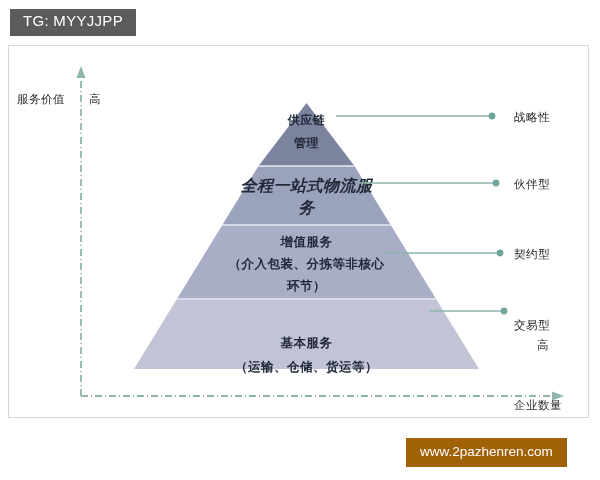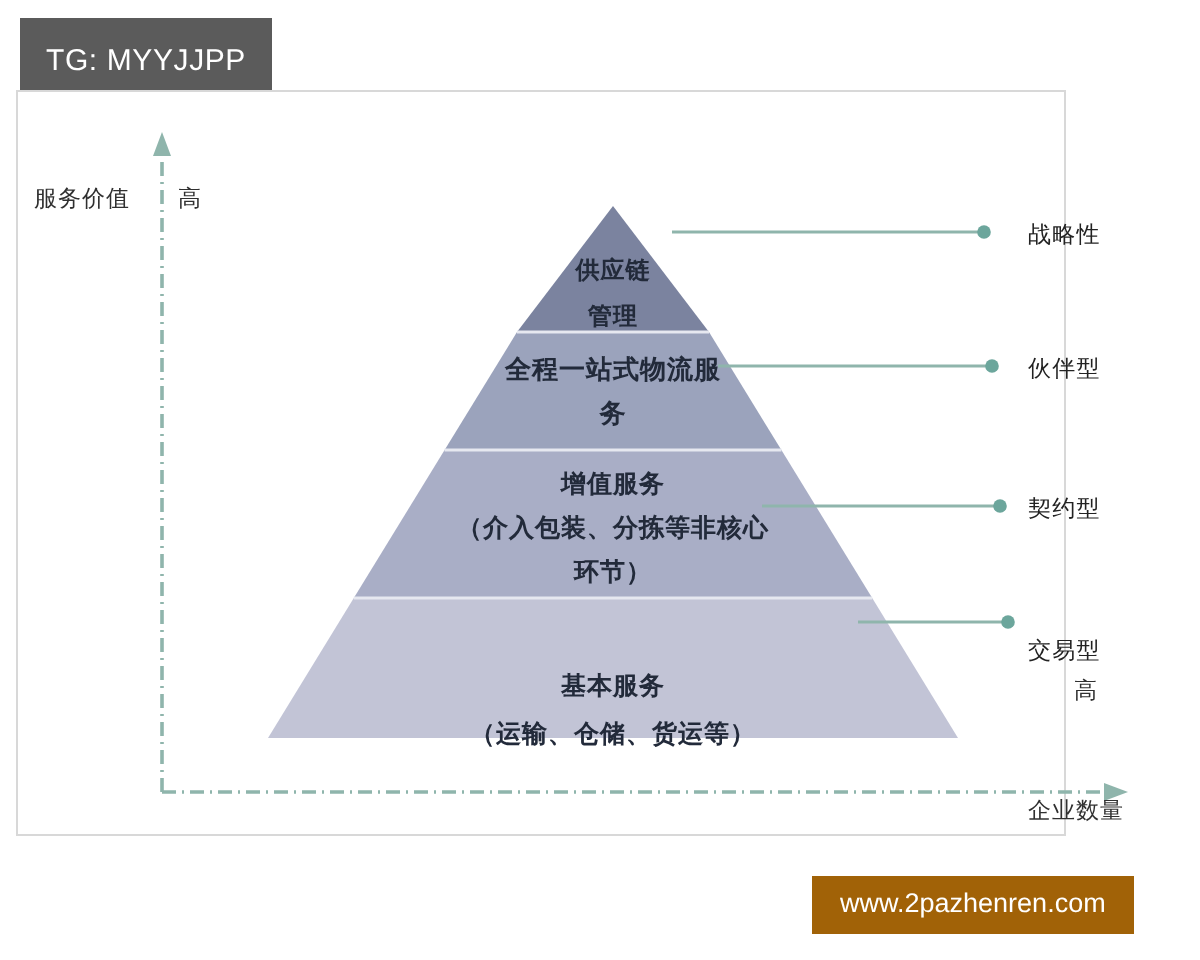--- a/index.html
+++ b/index.html
@@ -13,36 +13,36 @@
     position: relative;
     overflow: hidden;
     font-family: "DejaVu Sans", "Liberation Sans", sans-serif;
   }
 
   
   #tg-badge {
     position: absolute;
     left: 10px;
     top: 9px;
-    padding: 13px 13px 6px 13px;
+    padding: 3px 13px 6px 13px;
     background: #5b5b5b;
     color: #ffffff;
     font-size: 15px;
     line-height: 18px;
     letter-spacing: 0.3px;
     font-family: "Liberation Sans", sans-serif;
     white-space: nowrap;
   }
 
   
   #canvas {
     position: absolute;
     left: 8px;
     top: 45px;
-    width: 525px;
+    width: 581px;
     height: 373px;
     background: #ffffff;
     border: 1px solid #d8d8d8;
     box-sizing: border-box;
   }
 
   
   #axis-svg {
     position: absolute;
     left: 0;
@@ -80,22 +80,22 @@
     width: 100%;
     text-align: center;
     color: #222a3a;
     font-family: "DejaVu Sans", sans-serif;
     font-size: 12.5px;
     line-height: 20px;
     font-weight: 700;
     letter-spacing: 0.5px;
     pointer-events: none;
   }
-  #tier-text-0 { top: 6px;   font-size: 12px; line-height: 23px; margin-top: 15px; }
-  #tier-text-1 { top: 72px;  font-size: 13px; line-height: 22px; }
+  #tier-text-0 { top: 6px;   font-size: 12px; line-height: 23px; }
+  #tier-text-1 { top: 72px;  font-size: 16px; line-height: 22px; font-style: italic; }
   #tier-text-2 { top: 128px; font-size: 12.5px; line-height: 22px; }
   #tier-text-3 { top: 204px; font-size: 12.5px; line-height: 24px; margin-top: 24px; }
   .tier-line { display: block; }
 
   
   #callouts {
     position: absolute;
     left: 0; top: 0;
     width: 581px; height: 373px;
     pointer-events: none;

